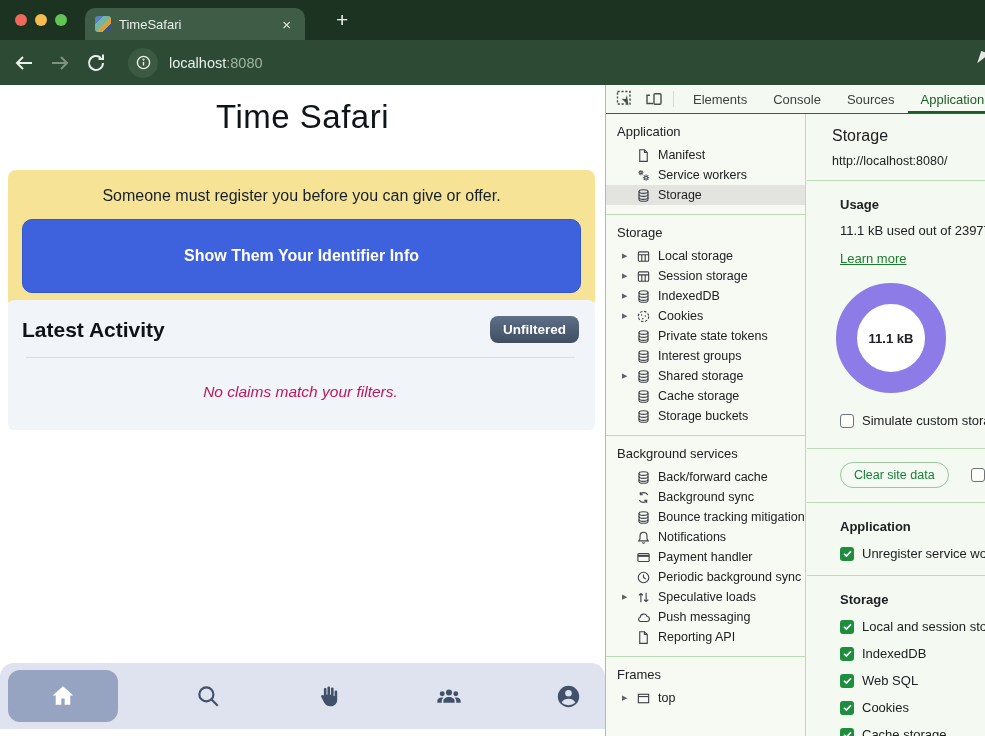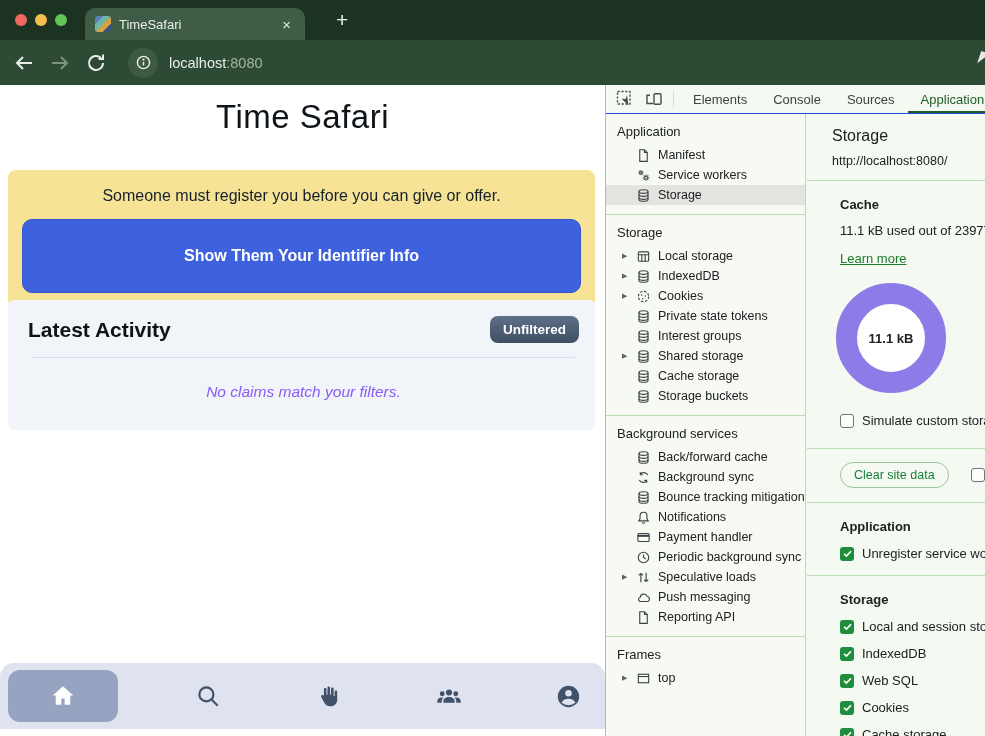--- a/index.html
+++ b/index.html
@@ -32,27 +32,27 @@
   .page{position:absolute;left:0;top:85px;width:605px;height:651px;background:#fff;overflow:hidden;}
   .page-title{text-align:center;font-size:33px;font-weight:400;color:#0f1419;margin:0;
        padding-top:13px;letter-spacing:.5px;}
   .alert{position:absolute;left:8px;top:85px;width:587px;box-sizing:border-box;
        background:#f6e396;border-radius:8px;padding:17px 14px 15px;}
   .alert-msg{text-align:center;font-size:16px;color:#15202b;}
   .alert-btn{display:block;width:100%;margin-top:14px;background:#3e62de;border:1px solid #3356c8;
        border-radius:10px;color:#fff;font-weight:bold;font-size:16px;padding:27px 0;cursor:pointer;
        font-family:"Liberation Sans",sans-serif;}
   .card{position:absolute;left:8px;top:215px;width:587px;box-sizing:border-box;height:130px;
-       background:#f1f4f9;border-radius:6px;padding:16px 16px 0 20px;}
+       background:#f1f4f9;border-radius:6px;padding:16px 16px 0 14px;}
   .card-head{display:flex;justify-content:space-between;align-items:center;}
   .card-title{font-size:21px;font-weight:800;color:#0e1318;}
   .unfiltered{background:linear-gradient(#5e6f87,#3f4e63);color:#fff;font-size:13.5px;font-weight:bold;
        padding:6px 13px;border-radius:8px;border:none;cursor:pointer;font-family:"Liberation Sans",sans-serif;}
   .card-divider{border:none;border-top:1px solid #d8dde7;margin:14px 4px 0 4px;}
-  .empty{text-align:center;font-style:italic;color:#8b5cf6;font-size:15.5px;margin-top:25px;}
+  .empty{text-align:center;font-style:italic;color:#be185d;font-size:15.5px;margin-top:25px;}
   .bottomnav{position:absolute;left:0;top:578px;width:605px;height:66px;background:#dee3ef;
        border-radius:14px 14px 0 0;}
   .home-pill{position:absolute;left:8px;top:7px;width:110px;height:52px;background:#96a3c1;
        border-radius:12px;display:flex;align-items:center;justify-content:center;color:#fff;cursor:pointer;}
   .nav-ico{position:absolute;top:20px;width:27px;height:27px;color:#42516a;cursor:pointer;}
 
   
   .devtools{position:absolute;left:605px;top:85px;width:380px;height:651px;background:#f4f9f1;
        border-left:1px solid #a9bfa9;box-sizing:border-box;font-size:13px;color:#202124;}
   .dt-toolbar{height:28px;display:flex;align-items:center;border-bottom:1px solid #1d4ed8;overflow:hidden;}
@@ -245,20 +245,30 @@
               <rect x="2.5" y="3" width="11" height="10" rx="1"></rect>
               <path d="M2.5 6.2h11M6.2 6.2V13M9.8 6.2V13"></path>
             </svg>
           </span>
           <span>Local storage</span>
         </div>
         <div class="dt-row">
           <span class="expander">▶</span>
           <span class="tree-icon">
             <svg viewBox="0 0 16 16" fill="none" stroke="#3f4247" stroke-width="1.2">
+              <rect x="2.5" y="3" width="11" height="10" rx="1"></rect>
+              <path d="M2.5 6.2h11M6.2 6.2V13M9.8 6.2V13"></path>
+            </svg>
+          </span>
+          <span>Session storage</span>
+        </div>
+        <div class="dt-row">
+          <span class="expander">▶</span>
+          <span class="tree-icon">
+            <svg viewBox="0 0 16 16" fill="none" stroke="#3f4247" stroke-width="1.2">
               <ellipse cx="8" cy="3.8" rx="4.8" ry="1.9"></ellipse>
               <path d="M3.2 3.8v8.4c0 1 2.1 1.9 4.8 1.9s4.8-.9 4.8-1.9V3.8"></path>
               <path d="M3.2 7c0 1 2.1 1.9 4.8 1.9S12.8 8 12.8 7"></path>
               <path d="M3.2 10.2c0 1 2.1 1.9 4.8 1.9s4.8-.9 4.8-1.9"></path>
             </svg>
           </span>
           <span>IndexedDB</span>
         </div>
         <div class="dt-row">
           <span class="expander">▶</span>
@@ -440,21 +450,21 @@
           </span>
           <span>top</span>
         </div>
       </div>
     </div>
 
   <div class="dt-panel">
     <div class="panel-title">Storage</div>
     <div class="panel-origin">http://localhost:8080/</div>
     <hr class="panel-div">
-    <div class="usage-h">Cache</div>
+    <div class="usage-h">Usage</div>
     <div class="usage-t">11.1 kB used out of 239779</div>
     <a class="learnmore">Learn more</a>
     <div class="donut" id="donut" style="border-color: rgb(141, 123, 232);">
       <span class="donut-label">11.1 kB</span>
     </div>
     <label class="cb-row simulate">
       <span class="cb"></span>
       <span class="cb-label">Simulate custom stora</span>
     </label>
     <hr class="panel-div mt20">

